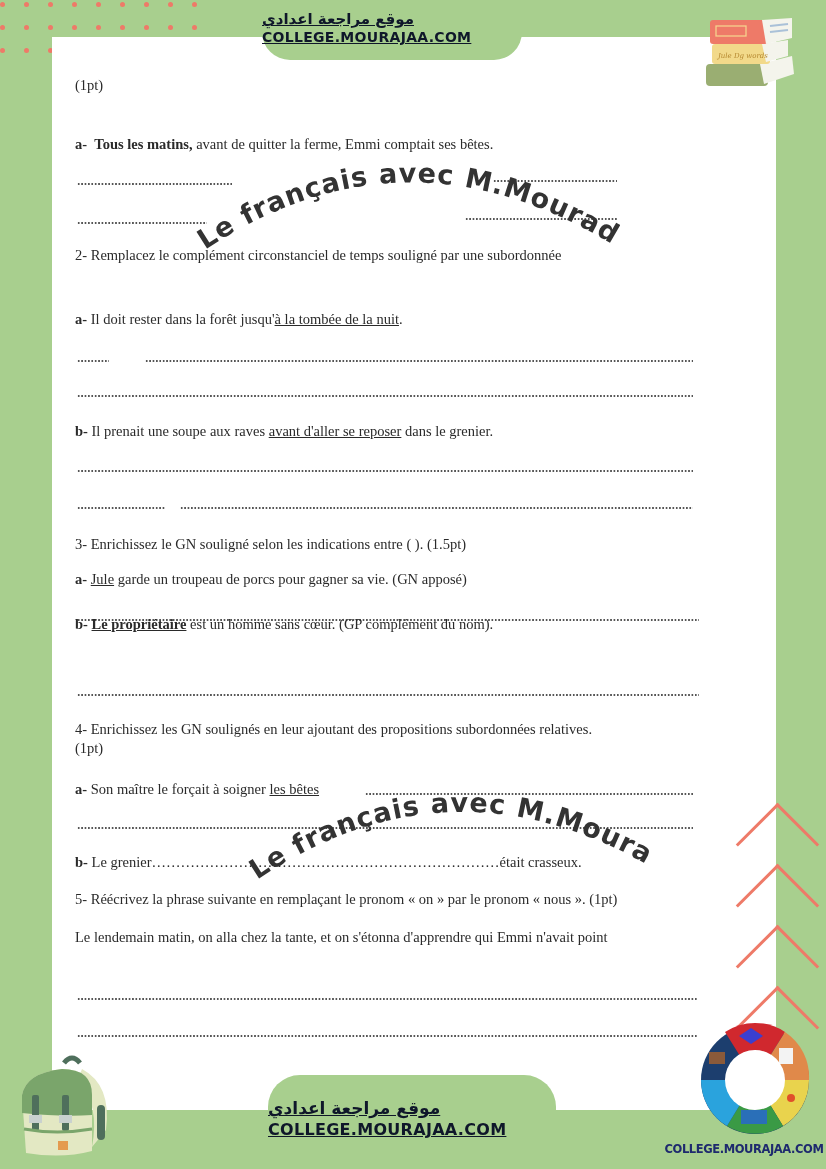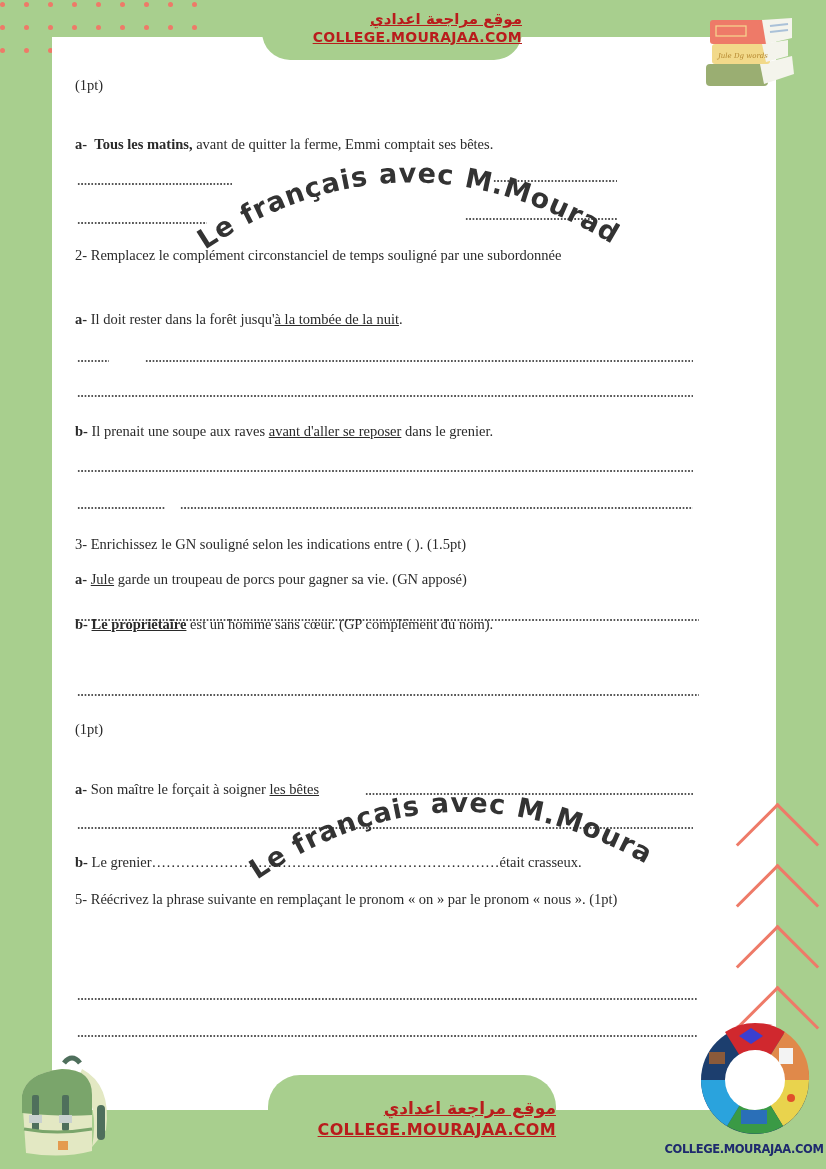--- a/index.html
+++ b/index.html
@@ -15,21 +15,21 @@
 
   .paper {
     position: absolute; left: 52px; top: 37px; width: 724px; height: 1073px;
     background: #ffffff;
   }
 
   .dots { position: absolute; left: 0; top: 0; }
   .dot { position: absolute; width: 5px; height: 5px; border-radius: 50%; background: #ee7a68; }
 
   .banner {
-    position: absolute; background: #a8cf8e; text-align: right; color: #b91c1c;
+    position: absolute; background: #a8cf8e; text-align: left; color: #0f172a;
     font-family: "DejaVu Sans", sans-serif;
   }
   .banner.top { left: 262px; top: 0; width: 260px; height: 60px; border-radius: 0 0 28px 28px; }
   .banner.bottom { left: 268px; top: 1075px; width: 288px; height: 94px; border-radius: 32px 32px 0 0; }
   .banner .ar { font-size: 15px; font-weight: bold; text-decoration: underline; line-height: 18px; direction: rtl; }
   .banner .url { font-size: 14px; font-weight: bold; text-decoration: underline; letter-spacing: 0.3px; line-height: 18px; }
   .banner.top .ar { margin-top: 10px; }
   .banner.bottom .ar { margin-top: 22px; font-size: 17px; line-height: 22px; }
   .banner.bottom .url { font-size: 16px; line-height: 22px; }
 
@@ -162,35 +162,37 @@
   <div class="block" style="top:500px">
     <b>a-</b> <span class="u">Jule</span><span> garde un troupeau de porcs  pour gagner sa vie.  (GN apposé)</span>
   </div>
   <div class="dotline" style="left:2px;top:549px;width:622px"></div>
   <div class="block" style="top:545px">
     <b>b-</b> <b class="u">Le propriétaire</b><span> est un homme sans cœur. (GP complément du nom).</span>
   </div>
   <div class="dotline" style="left:2px;top:624px;width:622px"></div>
 
   <div class="block" style="top:650px">
+    <div>4- Enrichissez les GN soulignés en leur ajoutant des propositions subordonnées relatives.</div>
     <div>(1pt)</div>
   </div>
   <div class="block" style="top:710px">
     <b>a-</b><span> Son maître le forçait à soigner </span><span class="u">les bêtes</span>
   </div>
   <div class="dotline" style="left:290px;top:723px;width:328px"></div>
   <div class="dotline" style="left:2px;top:757px;width:616px"></div>
   <div class="block" style="top:783px">
     <b>b-</b><span> Le grenier………………………………………………………………était crasseux.</span>
   </div>
 
   <div class="block" style="top:820px">
     <span>5- Réécrivez la phrase suivante en remplaçant le pronom « on » par le pronom « nous ». (1pt)</span>
   </div>
   <div class="block" style="top:858px">
+    <div>Le lendemain matin, on alla chez la tante, et on s'étonna d'apprendre qui Emmi n'avait point</div>
   </div>
   <div class="dotline" style="left:2px;top:928px;width:620px"></div>
   <div class="dotline" style="left:2px;top:965px;width:620px"></div>
 </div>
 
 <svg style="position:absolute;left:190px;top:140px" width="430" height="120" viewBox="0 0 430 120">
   <defs>
       <path id="arc1" d="M15 110 Q210 -20 415 100"></path>
     </defs>
   <text font-family="DejaVu Sans, sans-serif" font-weight="bold" font-size="27" fill="#333" letter-spacing="1">

